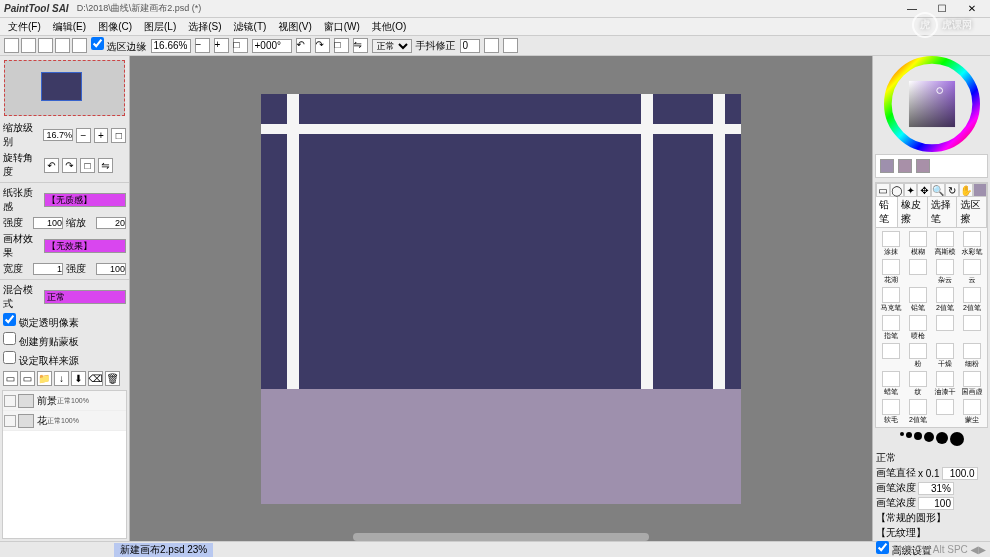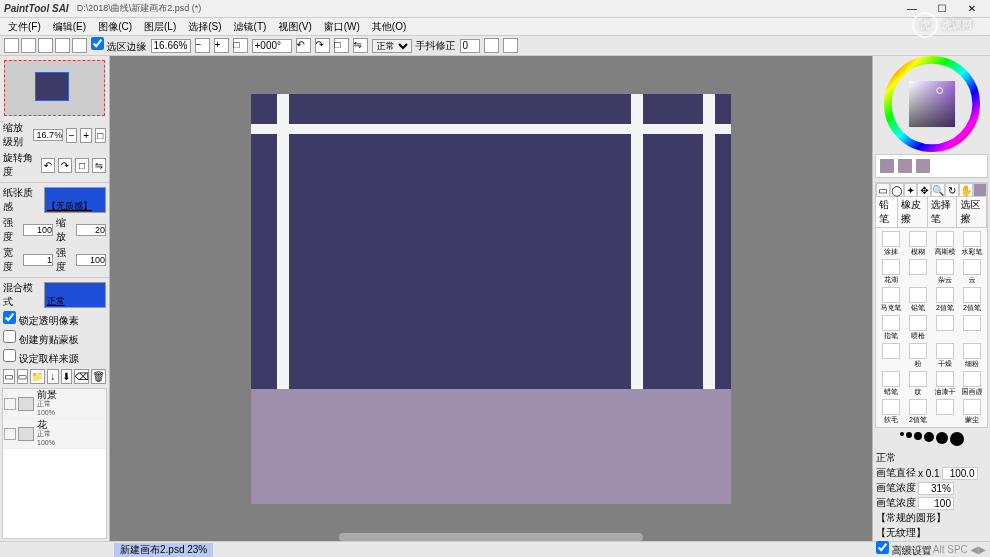--- a/index.html
+++ b/index.html
@@ -16,36 +16,36 @@
 
 .toolbar { height: 20px; background: #e8e8e8; display: flex; align-items: center; padding: 0 4px; gap: 4px; border-bottom: 1px solid #ccc; }
 .toolbar .tb-group { display: flex; align-items: center; gap: 2px; }
 .toolbar .tb-sq { width: 15px; height: 15px; border: 1px solid #999; background: #fff; }
 .toolbar label { font-size: 9px; }
 .toolbar input[type="text"] { width: 40px; height: 14px; border: 1px solid #999; font-size: 10px; padding: 0 2px; }
 .toolbar select { height: 14px; border: 1px solid #999; font-size: 9px; }
 
 .main { display: flex; height: calc(557px - 18px - 18px - 20px - 16px); }
 
-.left-panel { width: 110px; background: #e8e8e8; border-right: 1px solid #bbb; display: flex; flex-direction: column; overflow-y: auto; }
+.left-panel { width: 130px; background: #e8e8e8; border-right: 1px solid #bbb; display: flex; flex-direction: column; overflow-y: auto; }
 .left-panel .row { display: flex; align-items: center; padding: 1px 3px; gap: 3px; font-size: 9px; }
 .left-panel .label { width: 38px; }
 .left-panel input[type="text"] { width: 30px; height: 12px; border: 1px solid #999; font-size: 9px; text-align: right; }
-.left-panel .dropdown { flex: 1; height: 14px; border: 1px solid #999; background: #1d4ed8; font-size: 9px; padding: 12px 2px; text-decoration: underline; }
+.left-panel .dropdown { flex: 1; height: 14px; border: 1px solid #999; background: #d946ef; font-size: 9px; padding: 0 2px; }
 .left-panel .sep { border-top: 1px solid #ccc; margin: 2px 0; }
 .left-panel .btn-row { display: flex; gap: 2px; padding: 2px 3px; }
 .left-panel .sm-btn { width: 15px; height: 15px; border: 1px solid #999; background: #fff; display: flex; align-items: center; justify-content: center; }
 
 .layer-list { flex: 1; overflow-y: auto; background: #fff; border: 1px solid #ccc; margin: 2px; }
 .layer-item { display: flex; align-items: center; padding: 1px; border-bottom: 1px solid #eee; font-size: 8px; min-height: 20px; }
 .layer-item.folder { background: #f4f4f4; }
 .layer-item .eye { width: 12px; height: 12px; border: 1px solid #aaa; margin-right: 2px; }
 .layer-item .thumb { width: 16px; height: 14px; border: 1px solid #999; background: #fff; margin-right: 3px; }
 .layer-item .thumb.folder-t { background: #ddd; }
-.layer-item .linfo { display: flex; flex-direction: column; line-height: 9px; }
+.layer-item .linfo { display: flex; flex-direction: row; line-height: 9px; }
 .layer-item .lname { color: #000; }
 .layer-item .lop { color: #555; font-size: 7px; }
 
 .navigator { height: 56px; border: 1px dashed #c44; margin: 4px; position: relative; background: #ccc; }
 .navigator .nav-inner { position: absolute; left: 30%; top: 20%; width: 35%; height: 55%; background: #3d3a65; border: 1px solid #3763cc; }
 
 .canvas-area { flex: 1; background: #808080; display: flex; align-items: center; justify-content: center; position: relative; }
 .canvas { width: 480px; height: 410px; background: #9e90ad; position: relative; }
 .canvas .dark-area { position: absolute; top: 0; left: 0; right: 0; height: 295px; background: #3d3a65; }
 .canvas .vbar { position: absolute; top: 0; width: 12px; height: 295px; background: #f5f5f5; }
@@ -157,20 +157,24 @@
     <div class="sep"></div>
     <div class="row">
         <span class="label">纸张质感</span>
         <div class="dropdown">【无质感】</div>
       </div>
     <div class="row">
         <span class="label">强度</span>
         <input type="text" value="100" style="">
         <span class="label">缩放</span>
         <input type="text" value="20" style="">
+      </div>
+    <div class="row">
+        <span class="label">画材效果</span>
+        <div class="dropdown">【无效果】</div>
       </div>
     <div class="row">
         <span class="label">宽度</span>
         <input type="text" value="1" style="">
         <span class="label">强度</span>
         <input type="text" value="100" style="">
       </div>
     <div class="sep"></div>
     <div class="row">
         <span class="label">混合模式</span>

